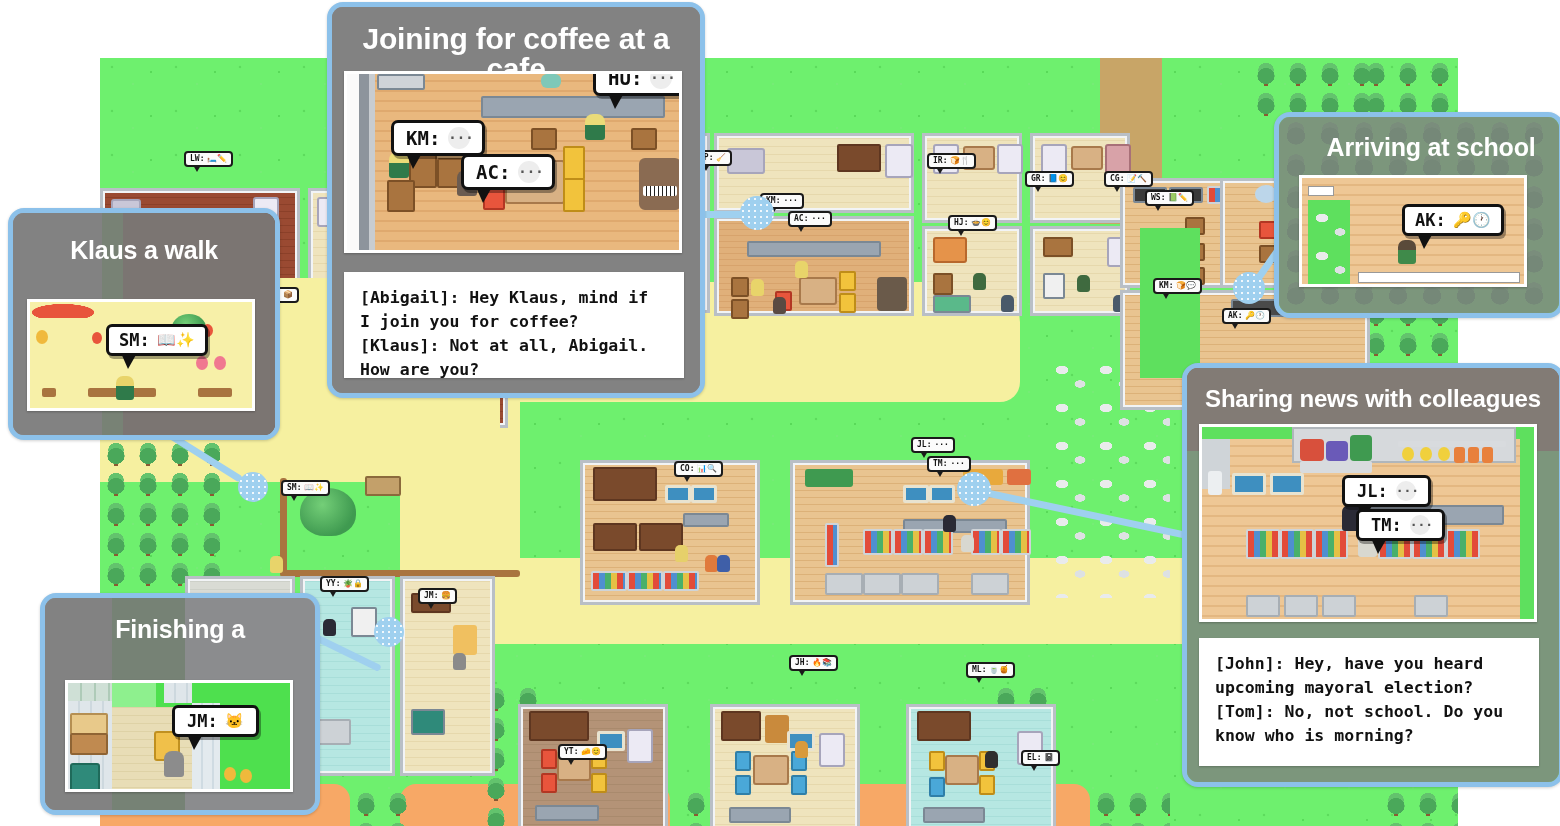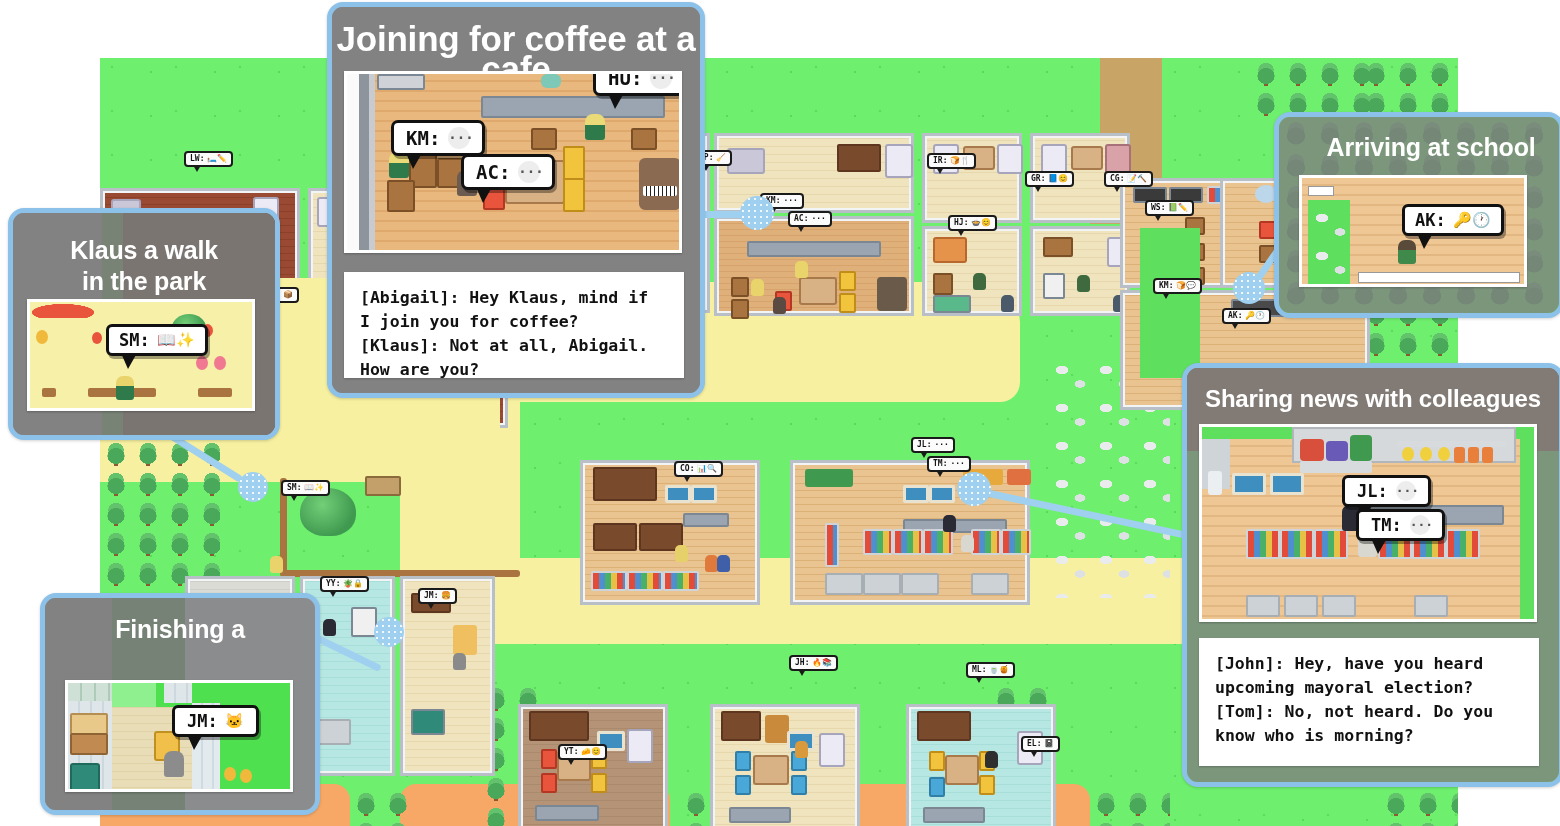--- a/index.html
+++ b/index.html
@@ -384,21 +384,21 @@
       <span class="ico">···</span>
     </div>
     <div class="lbl" style="left:925px;top:113px;">
       <span>GR:</span>
       <span class="ico">📘😊</span>
     </div>
     <div class="lbl" style="left:1004px;top:113px;">
       <span>CG:</span>
       <span class="ico">📝🔨</span>
     </div>
-    <div class="lbl" style="left:1045px;top:142px;">
+    <div class="lbl" style="left:1045px;top:132px;">
       <span>WS:</span>
       <span class="ico">📗✏️</span>
     </div>
     <div class="lbl" style="left:1053px;top:220px;">
       <span>KM:</span>
       <span class="ico">🍞💬</span>
     </div>
     <div class="lbl" style="left:1122px;top:250px;">
       <span>AK:</span>
       <span class="ico">🔑🕐</span>
@@ -436,21 +436,21 @@
       <span class="ico">🧀😊</span>
     </div>
     <div class="lbl" style="left:689px;top:597px;">
       <span>JH:</span>
       <span class="ico">🔥📚</span>
     </div>
     <div class="lbl" style="left:866px;top:604px;">
       <span>ML:</span>
       <span class="ico">🍵🍯</span>
     </div>
-    <div class="lbl" style="left:921px;top:678px;">
+    <div class="lbl" style="left:921px;top:692px;">
       <span>EL:</span>
       <span class="ico">📓</span>
     </div>
   </div>
 
   <div class="conn-dot" style="left:740px;top:196px;width:34px;height:34px;"></div>
   <div class="conn-line" style="left:694px;top:211px;width:56px;height:7px;"></div>
 
   <div class="conn-dot" style="left:238px;top:472px;width:30px;height:30px;"></div>
   <div class="conn-line" style="left:148px;top:418px;width:110px;height:7px;transform:rotate(32deg);"></div>
@@ -463,21 +463,20 @@
 
   <div class="conn-dot" style="left:374px;top:617px;width:30px;height:30px;"></div>
   <div class="conn-line" style="left:312px;top:632px;width:76px;height:7px;transform:rotate(26deg);"></div>
 
   <div class="callout" style="left:8px;top:208px;width:262px;height:222px;">
     <div class="cbg" style="background:
         linear-gradient(90deg,#8e8e8e 0 34%,#5a8a4a 34% 42%,#6b4b3c 42% 100%);"></div>
     <div class="cshade"></div>
     <div class="ctitle" style="font-size:25px;line-height:31px;padding-top:22px;">
       <div>Klaus a walk</div>
-      <div>in the park</div>
     </div>
     <div class="cinner" style="position:absolute;left:14px;top:86px;width:228px;height:112px;background:#f7f0a8;">
       <div style="position:absolute;left:2px;top:2px;width:62px;height:14px;background:radial-gradient(ellipse at 50% 60%,#e8553c 70%,transparent 72%);"></div>
       <div style="position:absolute;left:6px;top:28px;width:12px;height:14px;background:#f0b93c;border-radius:50%;"></div>
       <div style="position:absolute;left:62px;top:30px;width:10px;height:12px;background:#e8553c;border-radius:50%;"></div>
       <div class="tree" style="left:142px;top:12px;width:34px;height:28px;"></div>
       <div style="position:absolute;left:172px;top:22px;width:11px;height:13px;background:#e8553c;border-radius:50%;"></div>
       <div style="position:absolute;left:166px;top:54px;width:12px;height:14px;background:#f07890;border-radius:50%;"></div>
       <div style="position:absolute;left:184px;top:54px;width:12px;height:14px;background:#f07890;border-radius:50%;"></div>
       <div class="furn" style="position:absolute;left:12px;top:86px;width:14px;height:9px;background:#a9743f;border-radius:2px;"></div>
@@ -487,21 +486,21 @@
       <div class="bub" style="left:76px;top:22px;padding:3px 10px;font-size:17px;border-radius:6px;">
         <span>SM:</span>
         <span class="emo" style="font-size:15px;">📖✨</span>
       </div>
     </div>
   </div>
 
   <div class="callout" style="left:327px;top:2px;width:368px;height:386px;">
     <div class="cbg" style="background:#8e8e8e;"></div>
     <div class="cshade"></div>
-    <div class="ctitle" style="font-size:35px;line-height:30px;padding-top:17px;">Joining for coffee at a cafe</div>
+    <div class="ctitle" style="font-size:30px;line-height:30px;padding-top:17px;">Joining for coffee at a cafe</div>
     <div class="cinner" style="position:absolute;left:12px;top:64px;width:338px;height:182px;">
       <div style="position:absolute;inset:0;background:
          repeating-linear-gradient(0deg,#e9b87e 0 8px,#dfa96e 8px 10px),#e3ae74;"></div>
       <div style="position:absolute;left:0;top:0;width:12px;height:100%;background:#fafafa;"></div>
       <div style="position:absolute;left:12px;top:0;width:10px;height:100%;background:#8d949c;"></div>
       <div style="position:absolute;left:22px;top:0;width:6px;height:100%;background:#c8ccd0;"></div>
       <div class="furn counter" style="position:absolute;left:134px;top:22px;width:180px;height:18px;"></div>
       <div class="furn counter" style="position:absolute;left:30px;top:0px;width:44px;height:12px;background:#cfd3d8;"></div>
       <div class="npc" style="left:194px;top:0px;width:20px;height:14px;background:#7ec8b8;border-radius:6px;"></div>
       <div class="npc" style="left:238px;top:40px;width:20px;height:26px;background:linear-gradient(#eadb78 0 42%,#2f7a4a 42% 100%);border-radius:8px 8px 3px 3px;"></div>
@@ -605,21 +604,21 @@
         <span class="ell" style="width:20px;height:20px;line-height:20px;font-size:13px;">···</span>
       </div>
       <div class="bub" style="left:154px;top:82px;padding:3px 12px;font-size:17px;border-radius:6px;">
         <span>TM:</span>
         <span class="ell" style="width:20px;height:20px;line-height:20px;font-size:13px;">···</span>
       </div>
     </div>
     <div class="dlg" style="position:absolute;left:12px;top:270px;width:340px;height:128px;padding:14px 16px;font-size:16.5px;line-height:24px;">
       <div>[John]: Hey, have you heard</div>
       <div>upcoming mayoral election?</div>
-      <div>[Tom]: No, not heard. Do you</div>
+      <div>[Tom]: No, not school. Do you</div>
       <div>know who is morning?</div>
     </div>
   </div>
 
   <div class="callout" style="left:40px;top:593px;width:270px;height:212px;">
     <div class="cbg" style="background:linear-gradient(90deg,#8e8e8e 0 25%,#4f8a4a 25% 52%,#b9bfc6 52% 100%);"></div>
     <div class="cshade"></div>
     <div class="ctitle" style="font-size:25px;line-height:30px;padding-top:16px;">
       <div>Finishing a</div>
     </div>

